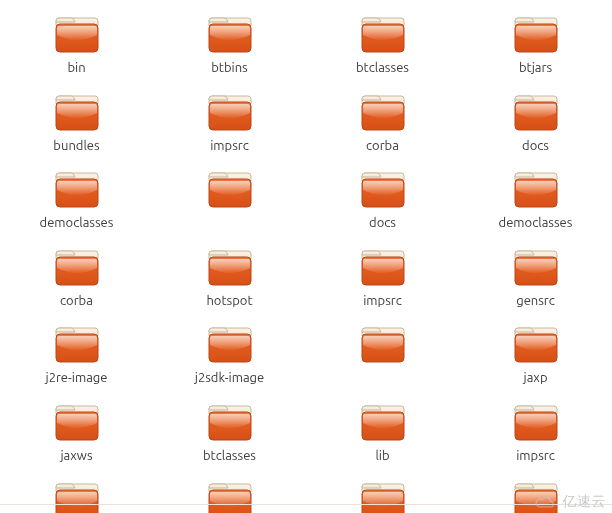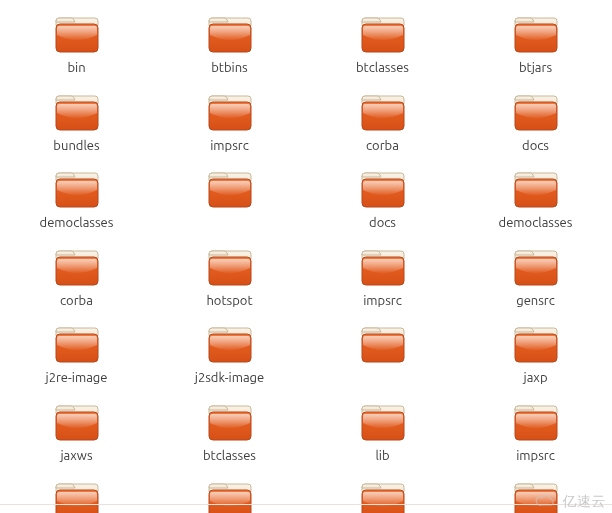--- a/index.html
+++ b/index.html
@@ -48,21 +48,21 @@
     right: 0;
     bottom: 8px;
     height: 1px;
     background: #e8e2db;
   }
   .watermark {
     position: absolute;
     right: 6px;
     bottom: 2px;
     display: flex;
-    align-items: flex-start;
+    align-items: flex-end;
     gap: 4px;
     color: #c8c8c8;
     font-size: 14px;
     font-family: Arial, sans-serif;
     letter-spacing: 0.5px;
   }
   .watermark svg {
     width: 26px;
     height: 16px;
     opacity: 0.6;

